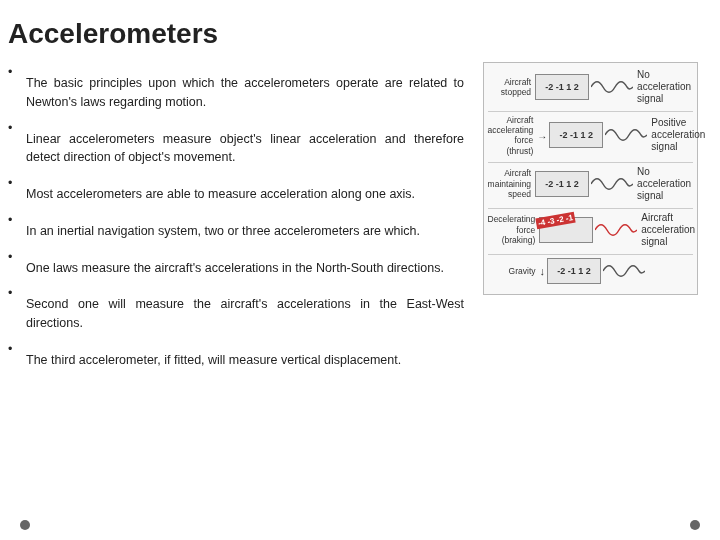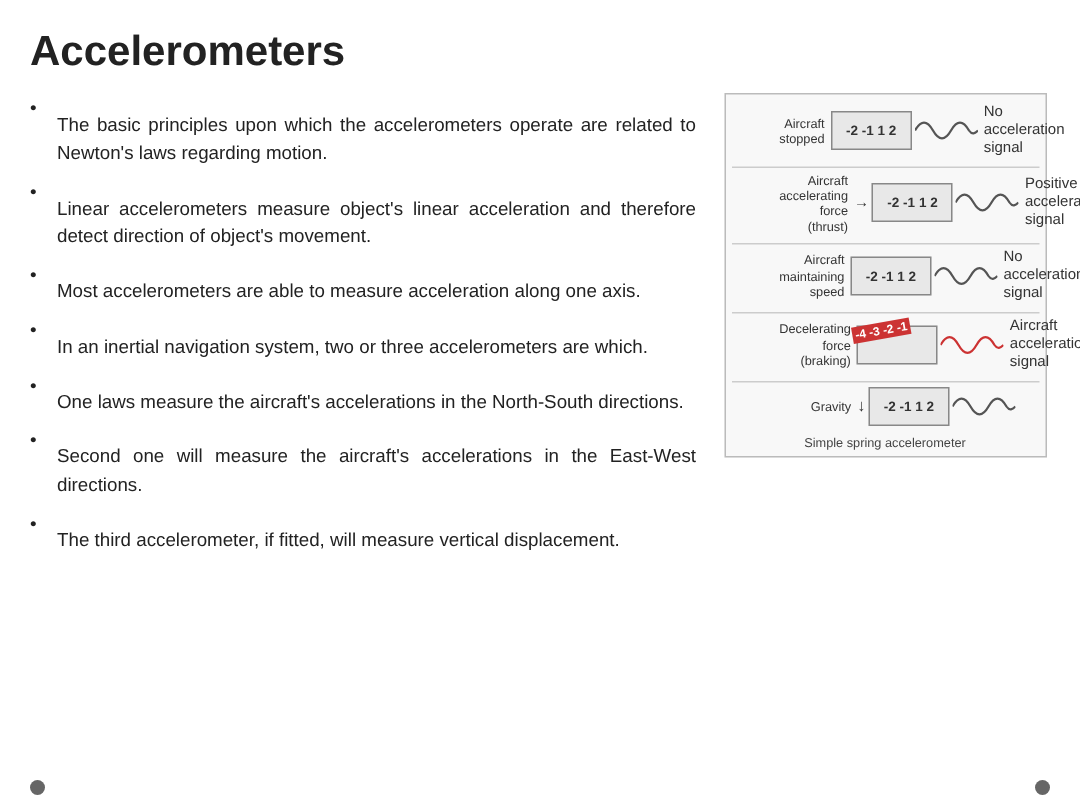--- a/index.html
+++ b/index.html
@@ -9,21 +9,21 @@
       height: 540px;
       background: #ffffff;
       font-family: Arial, sans-serif;
       overflow: hidden;
       position: relative;
     }
 
     .page-container {
       width: 720px;
       height: 540px;
-      padding: 18px 20px 10px 20px;
+      padding: 18px 20px 10px 8px;
       display: flex;
       flex-direction: column;
     }
 
     .page-title {
       font-size: 28px;
       font-weight: bold;
       color: #222;
       margin-bottom: 12px;
       font-family: Arial, sans-serif;
@@ -92,21 +92,20 @@
       color: #333;
     }
 
     .diagram-label-left {
       width: 52px;
       text-align: right;
       font-size: 8.5px;
       color: #333;
       line-height: 1.2;
       padding-right: 4px;
-      margin-left: 32px;
     }
 
     .diagram-center {
       display: flex;
       align-items: center;
       flex: 1;
       position: relative;
     }
 
     .spring-block {
@@ -255,21 +254,20 @@
           <div class="diagram-row">
             <div class="diagram-label-left">Gravity</div>
             <div class="diagram-center" style="display: flex; align-items: center; flex: 1 1 0%;">
               <span style="font-size: 11px; margin-right: 2px;">↓</span>
               <div class="spring-block" style="width: 54px; height: 26px; border: 1px solid rgb(136, 136, 136); background: rgb(232, 232, 232); display: flex; align-items: center; justify-content: center; position: relative; font-size: 9px; font-weight: bold; font-family: Arial, sans-serif;">-2 -1  1  2</div>
               <svg width="42" height="22" viewBox="0 0 42 22" style="margin-left: 2px;">
                 <path d="M0,11 C4,4 8,4 12,11 C16,18 20,18 24,11 C28,4 32,4 36,11 C38,14 40,13 42,11" stroke="#555" stroke-width="1.5" fill="none"></path>
               </svg>
             </div>
           </div>
-          <div class="caption">Simple spring accelerometer</div>
       </div>
     </div>
   </div>
 </div>
 
 <div class="footer-dots">
   <div class="dot"></div>
   <div class="dot"></div>
 </div>
 

